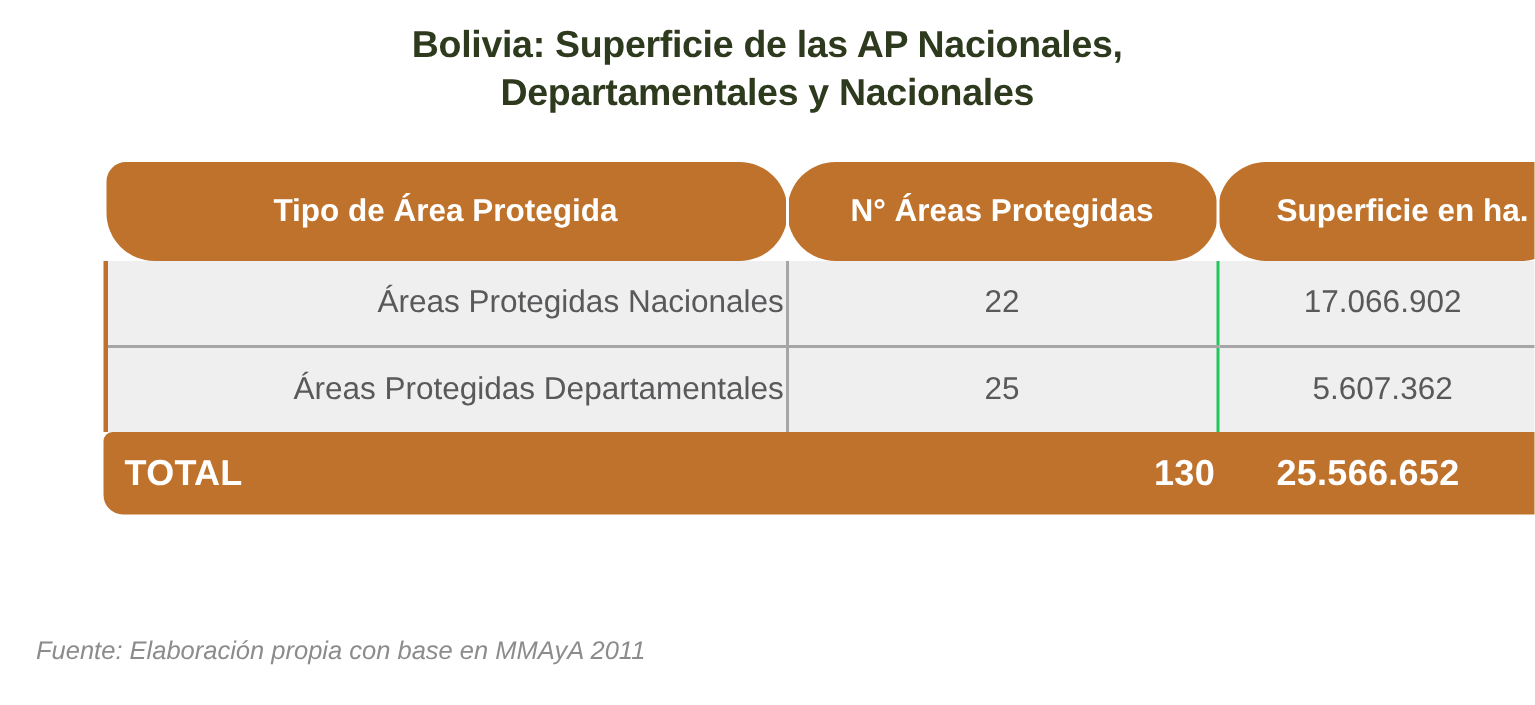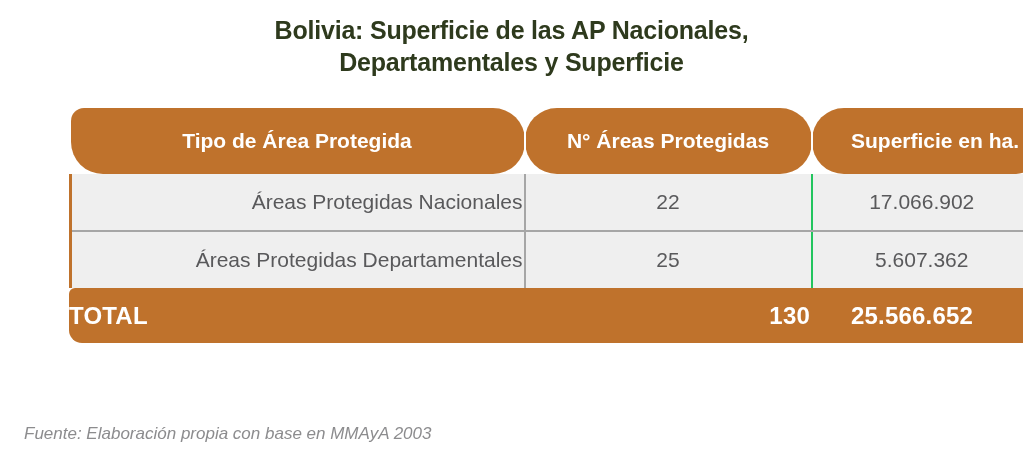--- a/index.html
+++ b/index.html
@@ -134,20 +134,21 @@
   }
   .total-cell {
     font-size: 24px;
     font-weight: bold;
     letter-spacing: 0.2px;
     box-sizing: border-box;
     white-space: nowrap;
   }
   .total-label {
     width: 454px;
+    padding-left: 14px;
     text-align: left;
   }
   .total-count {
     width: 287px;
     text-align: right;
   }
   .total-area {
     width: 234px;
     text-align: center;
     padding-right: 30px;
@@ -164,21 +165,21 @@
     white-space: nowrap;
   }
 </style>
 </head>
 <body>
 
 <div class="page">
 
   <div class="title-block">
     <span class="title-line">Bolivia: Superficie de las AP Nacionales,</span>
-    <span class="title-line">Departamentales y Superficie</span>
+    <span class="title-line">Departamentales y Nacionales</span>
   </div>
 
   <div class="table-wrap">
     <table class="table">
       <colgroup>
         <col class="c-type">
         <col class="c-count">
         <col class="c-area">
       </colgroup>
       <thead>
@@ -202,15 +203,15 @@
       </tbody>
     </table>
 
     <div class="total-row">
       <div class="total-cell total-label">TOTAL</div>
       <div class="total-cell total-count">130</div>
       <div class="total-cell total-area">25.566.652</div>
     </div>
   </div>
 
-  <div class="footer-note">Fuente: Elaboración propia con base en MMAyA 2003</div>
+  <div class="footer-note">Fuente: Elaboración propia con base en MMAyA 2011</div>
 
 </div>
 
 </body></html>

